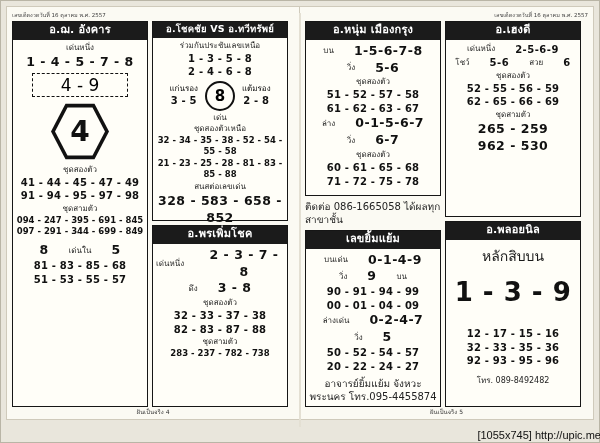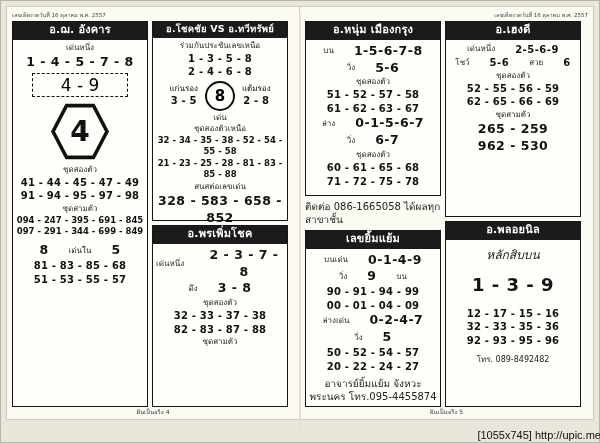--- a/index.html
+++ b/index.html
@@ -196,20 +196,21 @@
               <span class="nums">2 - 3 - 7 - 8</span>
             </div>
             <div class="row">
               <span class="lbl">ดึง</span>
               <span class="nums">3 - 8</span>
             </div>
             <div class="lbl">ชุดสองตัว</div>
             <div class="nums sm">32 - 33 - 37 - 38</div>
             <div class="nums sm">82 - 83 - 87 - 88</div>
             <div class="lbl">ชุดสามตัว</div>
+            <div class="nums xs">283 - 237 - 782 - 738</div>
           </div>
         </div>
       </div>
 
       <div class="footer">ฝันเป็นจริง 4</div>
     </div>
 
     <div class="half right-half">
       <div class="topbar">
         <span style="margin-left:auto;">เลขเด็ดงวดวันที่ 16 ตุลาคม พ.ศ. 2557</span>
@@ -289,22 +290,22 @@
             <div class="lbl">ชุดสองตัว</div>
             <div class="nums sm">52 - 55 - 56 - 59</div>
             <div class="nums sm">62 - 65 - 66 - 69</div>
             <div class="lbl">ชุดสามตัว</div>
             <div class="nums">265 - 259</div>
             <div class="nums">962 - 530</div>
           </div>
 
           <div class="box" style="flex:1;">
             <div class="hdr">อ.พลอยนิล</div>
-            <div class="lbl" style="font-size:12px;margin:8px 0;font-style:italic;">หลักสิบบน</div>
-            <div class="nums" style="font-size:18px;margin:10px 0 10px 0;">1 - 3 - 9</div>
+            <div class="lbl" style="font-size:14px;margin:8px 0;">หลักสิบบน</div>
+            <div class="nums" style="font-size:26px;margin:10px 0 17px 0;">1 - 3 - 9</div>
             <div class="nums sm">12 - 17 - 15 - 16</div>
             <div class="nums sm">32 - 33 - 35 - 36</div>
             <div class="nums sm">92 - 93 - 95 - 96</div>
             <div class="tiny" style="margin-top:8px;font-size:8px;">โทร. 089-8492482</div>
           </div>
         </div>
       </div>
 
       <div class="footer">ฝันเป็นจริง 5</div>
     </div>

